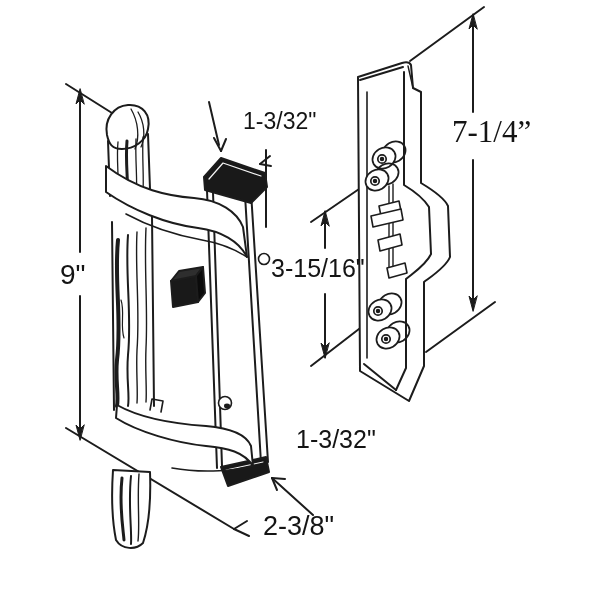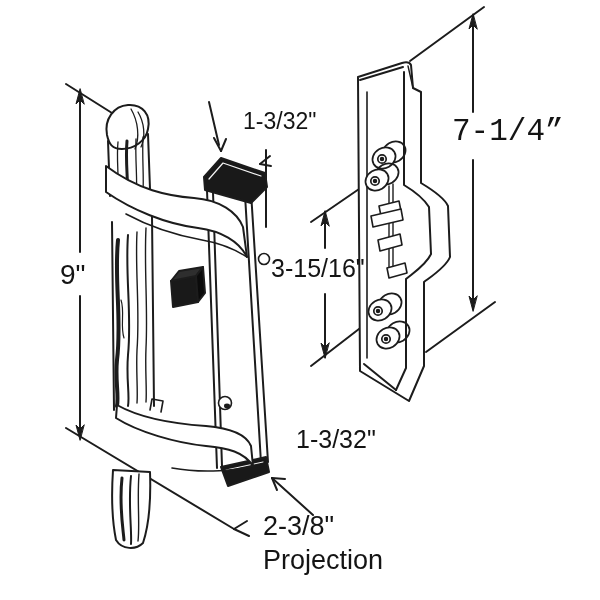--- a/index.html
+++ b/index.html
@@ -1,21 +1,21 @@
 <!DOCTYPE html>
 <html><head>
 <meta charset="utf-8">
 <style>
   html,body{margin:0;padding:0;background:#fff;}
   #stage{position:relative;width:600px;height:600px;background:#ffffff;overflow:hidden;
          font-family:"Liberation Sans",sans-serif;color:#111;}
   svg{position:absolute;left:0;top:0;}
   .label{position:absolute;color:#141414;white-space:nowrap;line-height:1.05;
          font-family:"Liberation Sans",sans-serif;}
-  .serif{font-family:Liberation Mono, monospace;}
+  .serif{font-family:Liberation Serif, serif;}
   .lbl-top-width   {left:243px;top:109px;font-size:23px;}
   .lbl-height      {left:60px; top:260px;font-size:28px;}
   .lbl-keeper-h    {left:452px;top:116px;font-size:31px;}
   .lbl-hole-span   {left:271px;top:255px;font-size:25px;}
   .lbl-bot-width   {left:296px;top:426px;font-size:25px;}
   .lbl-projection  {left:263px;top:509px;font-size:27px;line-height:34px;}
 </style>
 </head>
 <body>
 
@@ -189,16 +189,15 @@
 <div class="label lbl-height">9"</div>
 
 <div class="label serif lbl-keeper-h">7-1/4”</div>
 
 <div class="label lbl-hole-span">3-15/16"</div>
 
 <div class="label lbl-bot-width">1-3/32"</div>
 
 <div class="label lbl-projection">
   <div>2-3/8"</div>
-  <div>Projection</div>
 </div>
 
 </div>
 
 </body></html>

